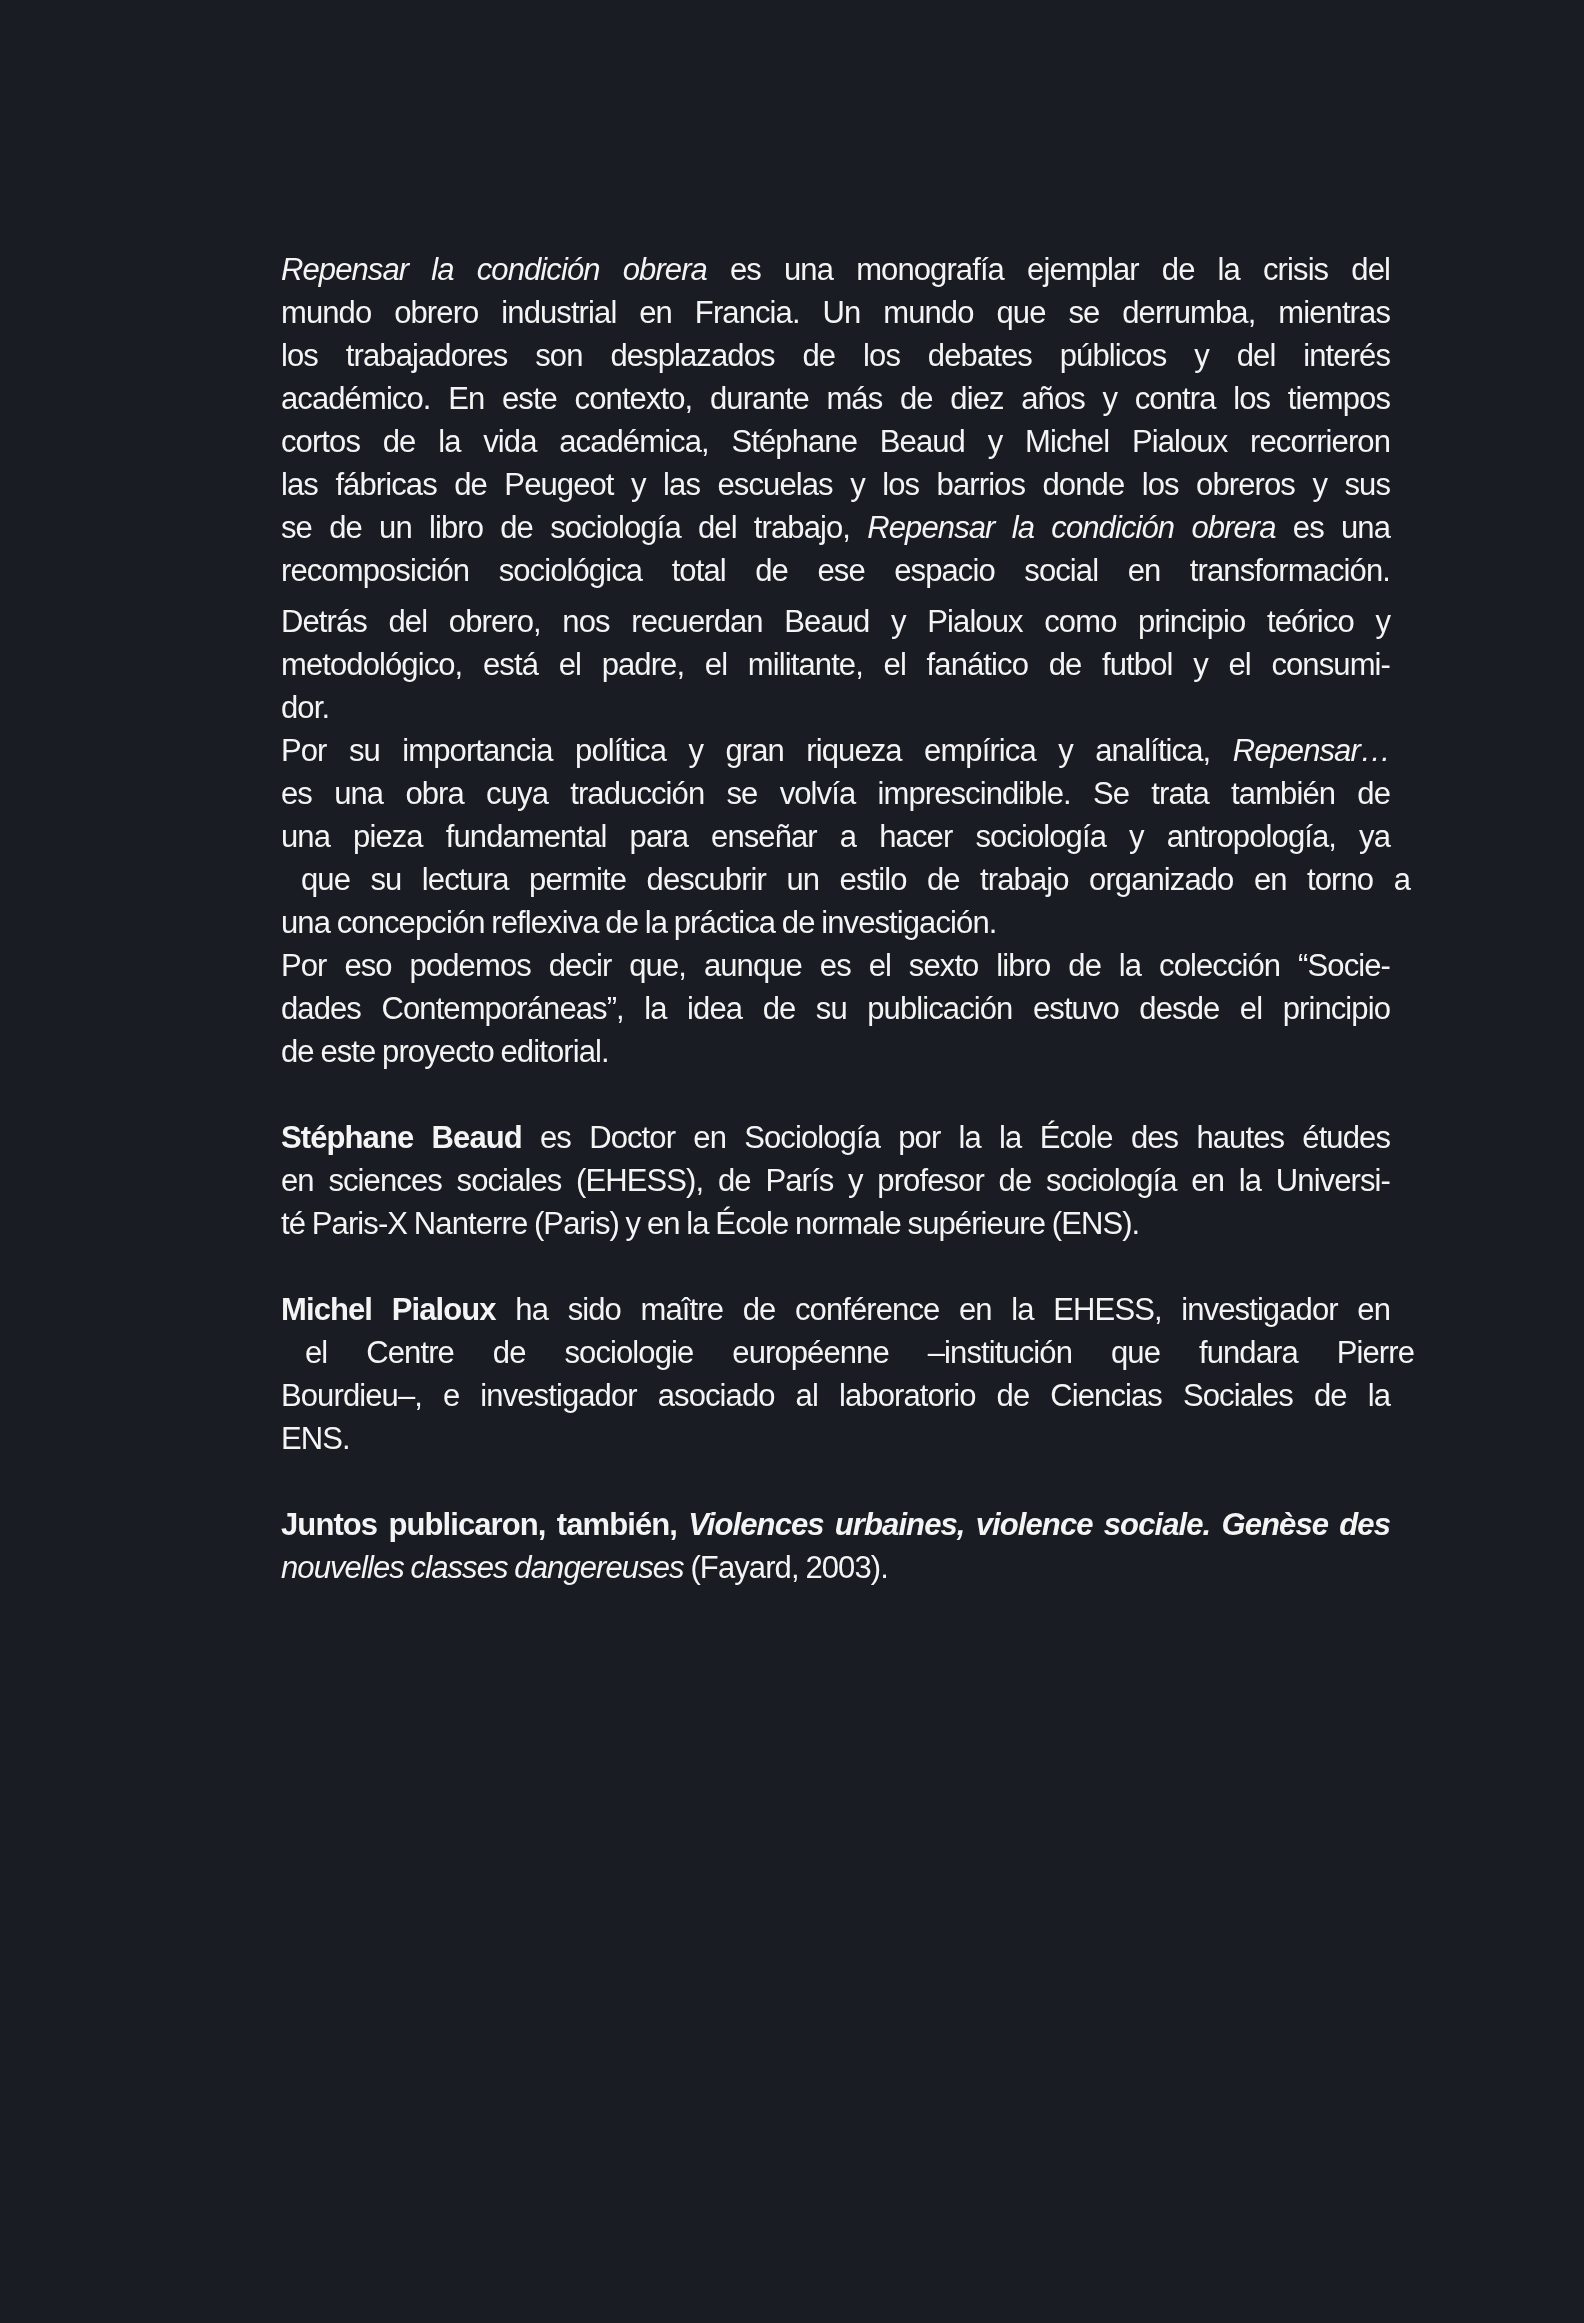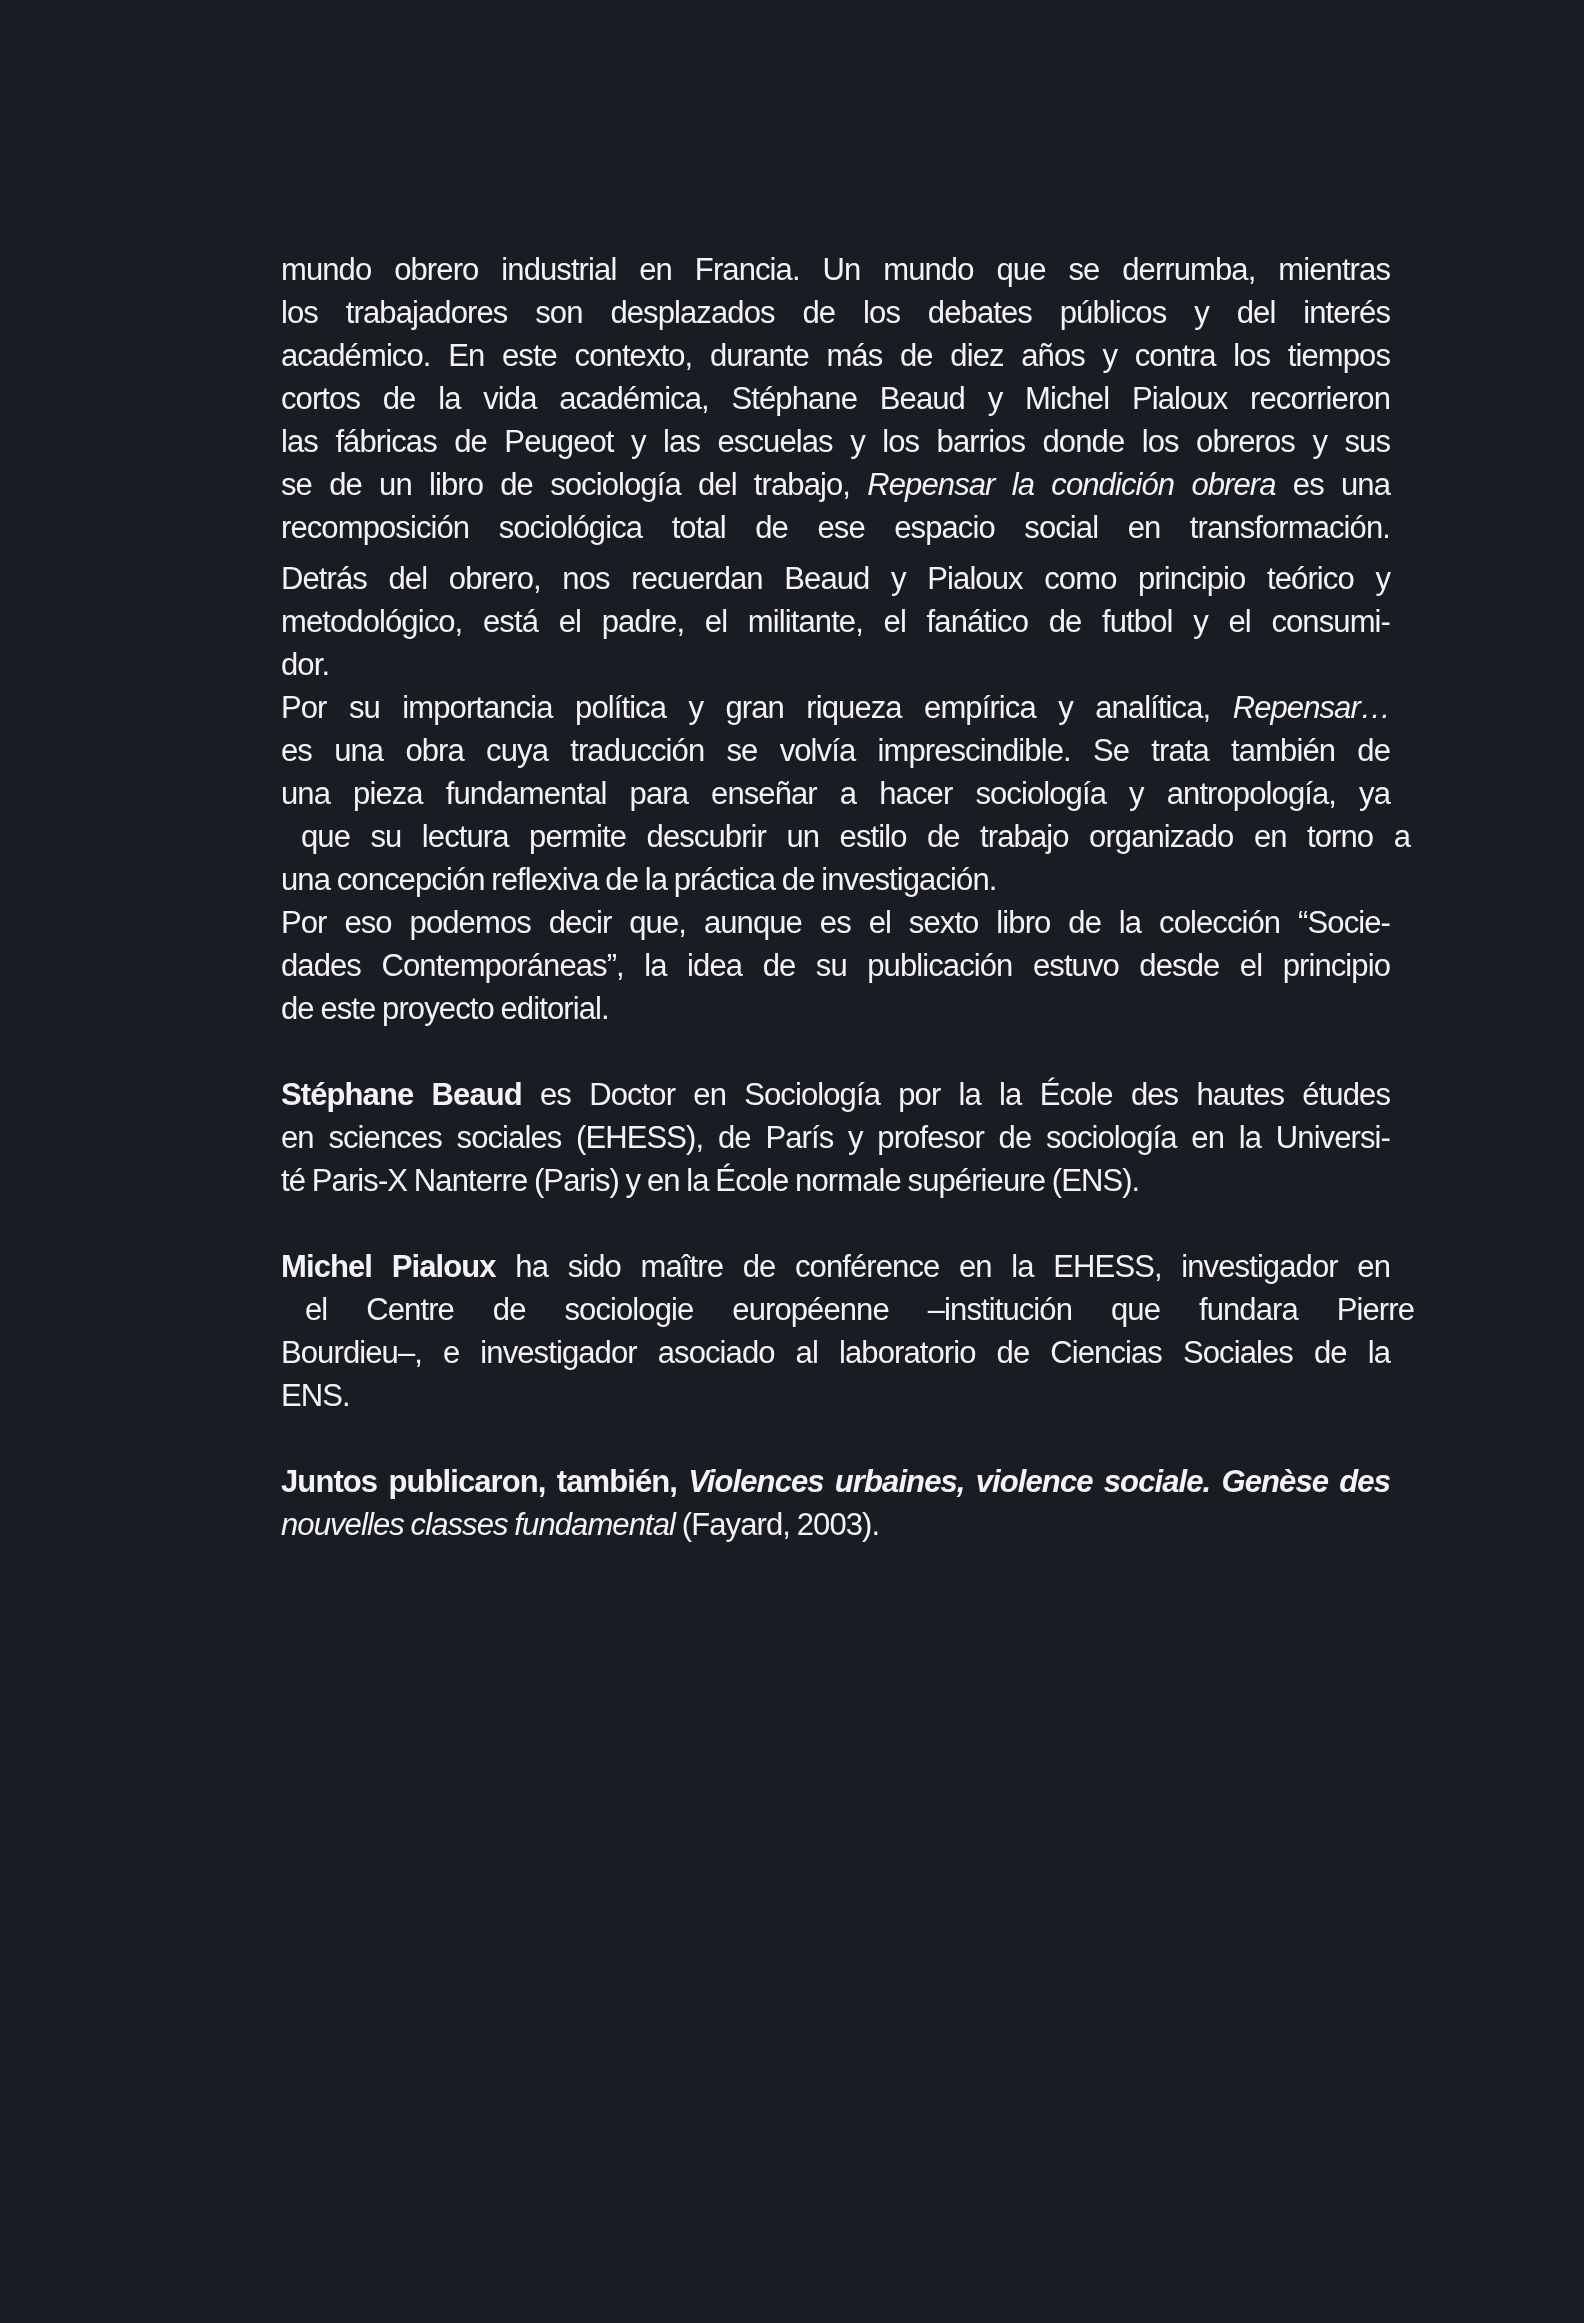--- a/index.html
+++ b/index.html
@@ -44,20 +44,21 @@
     height: 43px;
   }
   .it { font-style: italic; }
   .b { font-weight: bold; }
 </style>
 </head>
 <body style="background: rgb(25, 28, 35); color: rgb(244, 244, 244);">
 
 <div class="page">
   <div class="para">
+      <span class="line" style="display: block; width: 1109px;"><span class="it">Repensar la condición obrera</span><span> es una monografía ejemplar de la crisis del</span></span>
       <span class="line" style="display: block; width: 1109px;"><span>mundo obrero industrial en Francia. Un mundo que se derrumba, mientras</span></span>
       <span class="line" style="display: block; width: 1109px;"><span>los trabajadores son desplazados de los debates públicos y del interés</span></span>
       <span class="line" style="display: block; width: 1109px;"><span>académico. En este contexto, durante más de diez años y contra los tiempos</span></span>
       <span class="line" style="display: block; width: 1109px;"><span>cortos de la vida académica, Stéphane Beaud y Michel Pialoux recorrieron</span></span>
       <span class="line" style="display: block; width: 1109px;"><span>las fábricas de Peugeot y las escuelas y los barrios donde los obreros y sus</span></span>
       <span class="line" style="display: block; width: 1109px;"><span>se de un libro de sociología del trabajo, </span><span class="it">Repensar la condición obrera</span><span> es una</span></span>
       <span class="line" style="display: block; width: 1109px;"><span>recomposición sociológica total de ese espacio social en transformación.</span></span>
       <span class="line" style="display: block; width: 1109px; margin-top: 8px;"><span>Detrás del obrero, nos recuerdan Beaud y Pialoux como principio teórico y</span></span>
       <span class="line" style="display: block; width: 1109px;"><span>metodológico, está el padre, el militante, el fanático de futbol y el consumi-</span></span>
       <span class="line last" style="display: block; width: 1109px;"><span>dor.</span></span>
@@ -83,16 +84,16 @@
   <span class="blank"></span>
   <div class="para">
       <span class="line" style="display: block; width: 1109px;"><span class="b">Michel Pialoux</span><span> ha sido maître de conférence en la EHESS, investigador en</span></span>
       <span class="line" style="display: block; width: 1109px; margin-left: 24px;"><span>el Centre de sociologie européenne –institución que fundara Pierre</span></span>
       <span class="line" style="display: block; width: 1109px;"><span>Bourdieu–, e investigador asociado al laboratorio de Ciencias Sociales de la</span></span>
       <span class="line last" style="display: block; width: 1109px;"><span>ENS.</span></span>
     </div>
   <span class="blank"></span>
   <div class="para">
       <span class="line" style="display: block; width: 1109px; font-weight: bold;"><span>Juntos publicaron, también, </span><span class="it">Violences urbaines, violence sociale. Genèse des</span></span>
-      <span class="line last" style="display: block; width: 1109px;"><span class="it">nouvelles classes fundamental</span><span> (Fayard, 2003).</span></span>
+      <span class="line last" style="display: block; width: 1109px;"><span class="it">nouvelles classes dangereuses</span><span> (Fayard, 2003).</span></span>
     </div>
 </div>
 
 
 </body></html>

